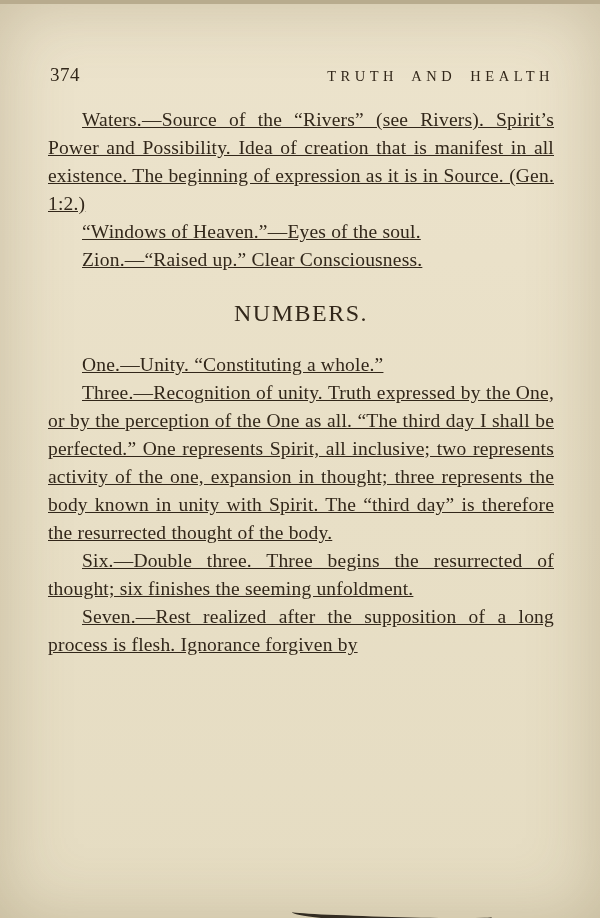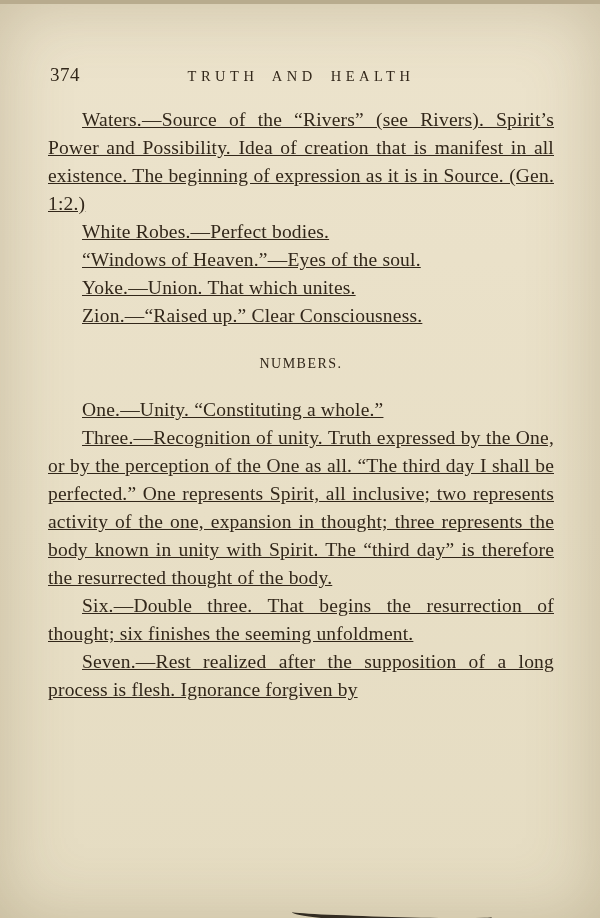--- a/index.html
+++ b/index.html
@@ -16,21 +16,21 @@
     overflow: hidden;
     font-family: "Liberation Serif", "DejaVu Serif", serif;
     color: #32271a;
   }
   .header { position: relative; height: 28px; margin-bottom: 14px; }
   .page-number {
     position: absolute; left: 2px; top: 0;
     font-size: 19px; letter-spacing: 0.5px;
   }
   .running-title {
-    display: block; text-align: center;
+    display: block; text-align: right;
     font-size: 14.5px; letter-spacing: 4.5px;
     padding-top: 4px; font-weight: 400;
     word-spacing: 6px;
   }
   .body p {
     margin: 0;
     font-size: 19.5px;
     line-height: 28px;
     text-align: justify;
     text-indent: 34px;
@@ -38,21 +38,21 @@
     text-decoration: underline;
   }
   .note {
     font-size: 16px !important;
     line-height: 23px !important;
     margin: 14px 0 6px 0 !important;
     text-indent: 28px !important;
   }
   .section-heading {
     text-align: center;
-    font-size: 14px;
+    font-size: 24px;
     letter-spacing: 1.5px;
     margin: 26px 0 24px 0;
     font-weight: 400;
   }
   .scan-artifact {
     position: absolute;
     left: 292px;
     bottom: 0px;
     width: 200px;
     height: 10px;
@@ -67,29 +67,27 @@
 
 <div class="page">
 
   <div class="header">
     <span class="page-number">374</span>
     <span class="running-title">TRUTH AND HEALTH</span>
   </div>
 
   <div class="body">
     <p>Waters.—Source of the “Rivers” (see Rivers). Spirit’s Power and Possibility.  Idea of creation that is manifest in all existence.  The beginning of expression as it is in Source.  (Gen. 1:2.)</p>
-    <p>White Robes.—Perfect bodies.</p>
     <p>“Windows of Heaven.”—Eyes of the soul.</p>
-    <p>Yoke.—Union.  That which unites.</p>
     <p>Zion.—“Raised up.”  Clear Consciousness.</p>
 
 
     <h2 class="section-heading">NUMBERS.</h2>
 
     <p>One.—Unity.  “Constituting a whole.”</p>
     <p>Three.—Recognition of unity.  Truth expressed by the One, or by the perception of the One as all. “The third day I shall be perfected.”  One represents Spirit, all inclusive; two represents activity of the one, expansion in thought; three represents the body known in unity with Spirit.  The “third day” is therefore the resurrected thought of the body.</p>
-    <p>Six.—Double three.  That begins the resurrection of thought; six finishes the seeming unfoldment.</p>
+    <p>Six.—Double three.  Three begins the resurrected of thought; six finishes the seeming unfoldment.</p>
     <p>Seven.—Rest realized after the supposition of a long process is flesh.  Ignorance forgiven by</p>
   </div>
 
   <div class="scan-artifact"></div>
 
 </div>
 
 </body></html>

